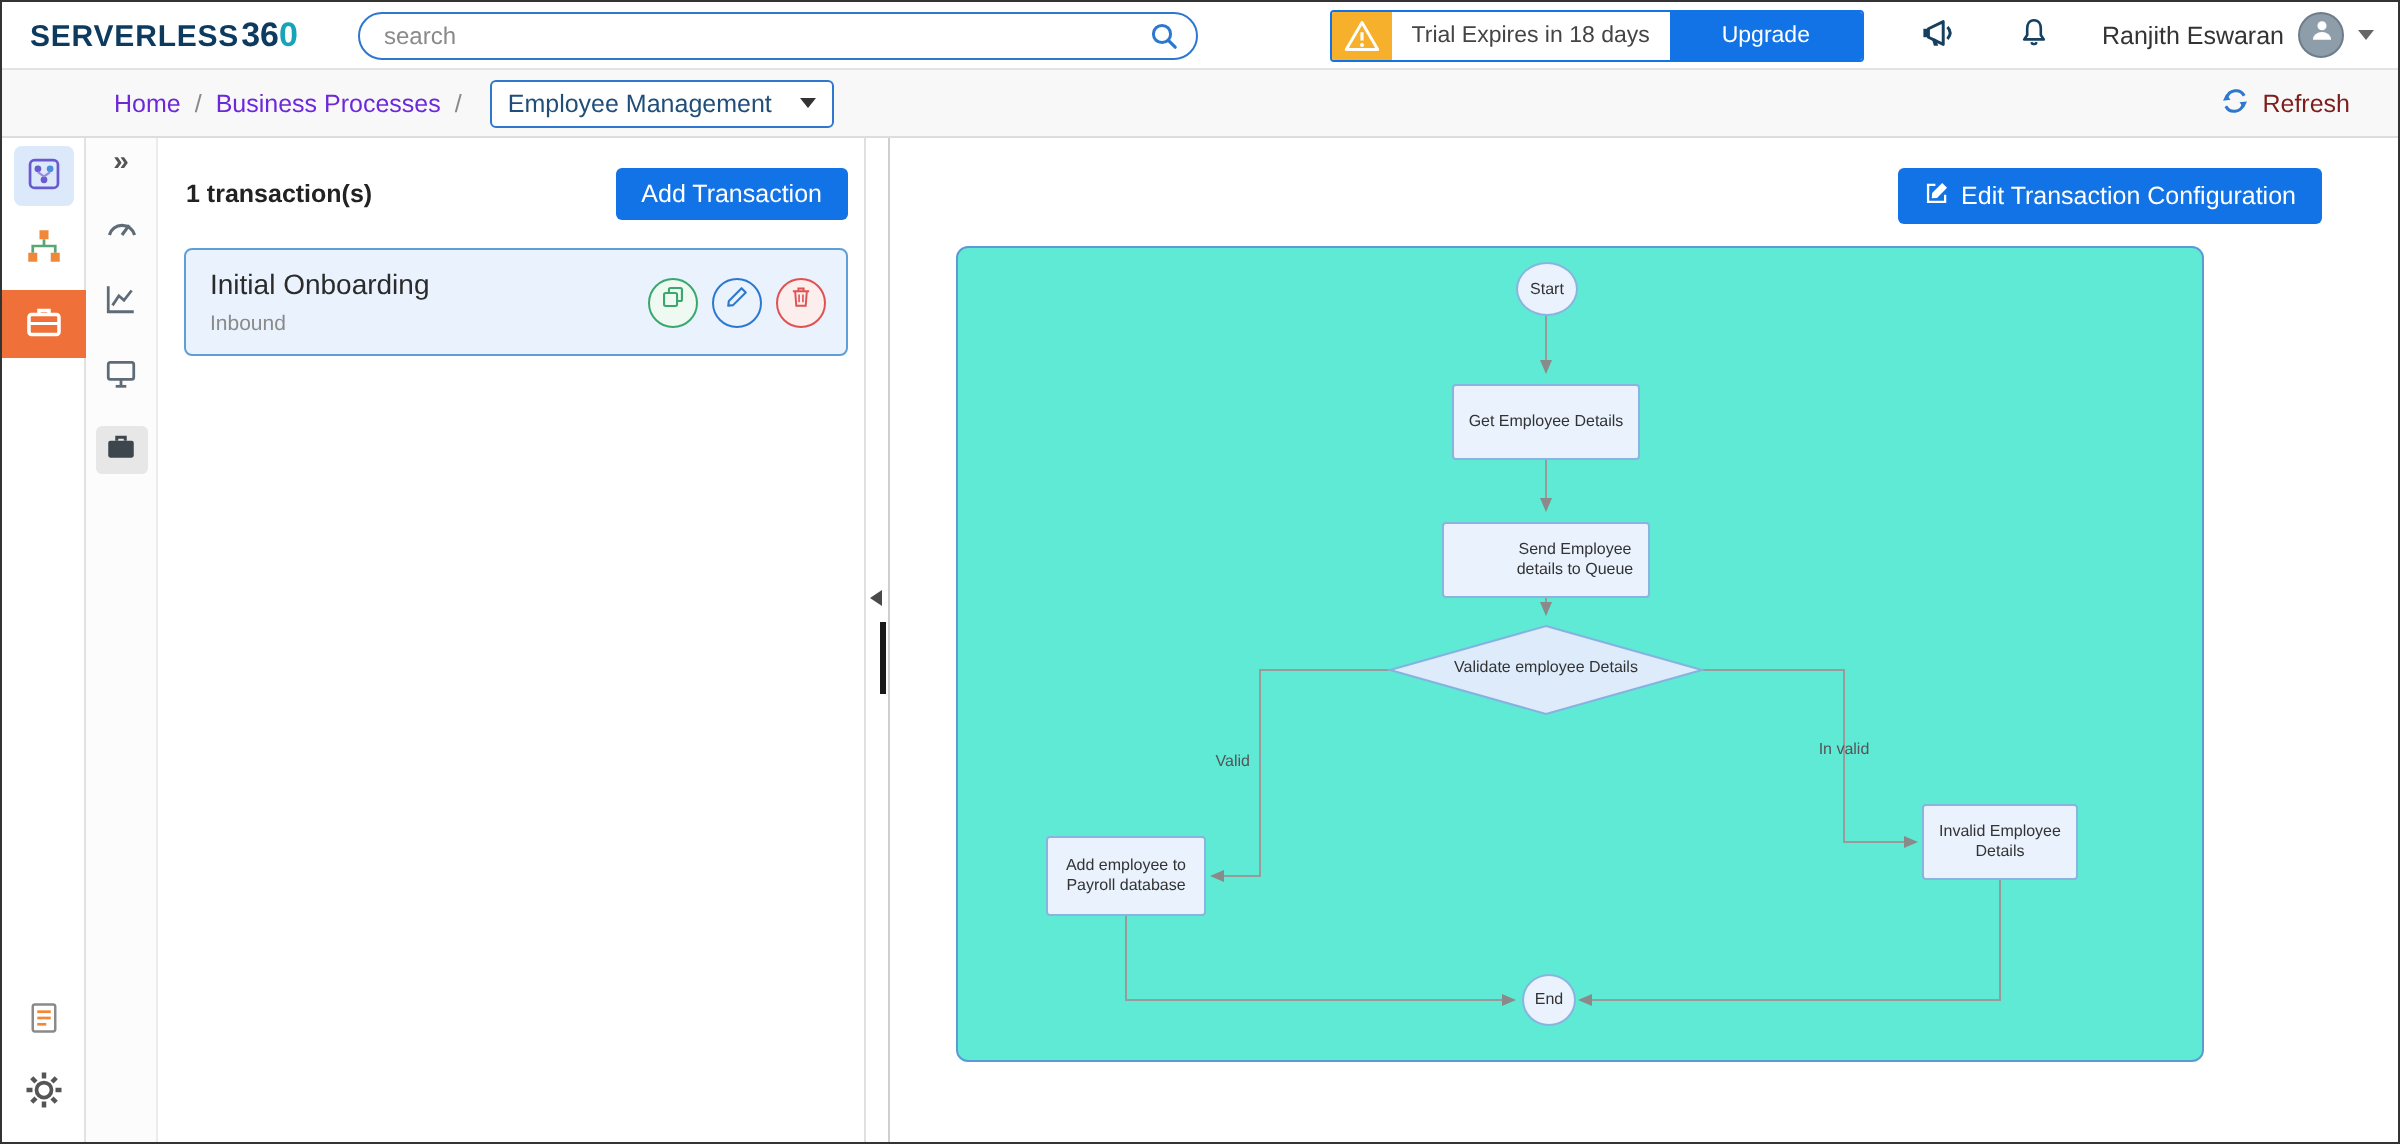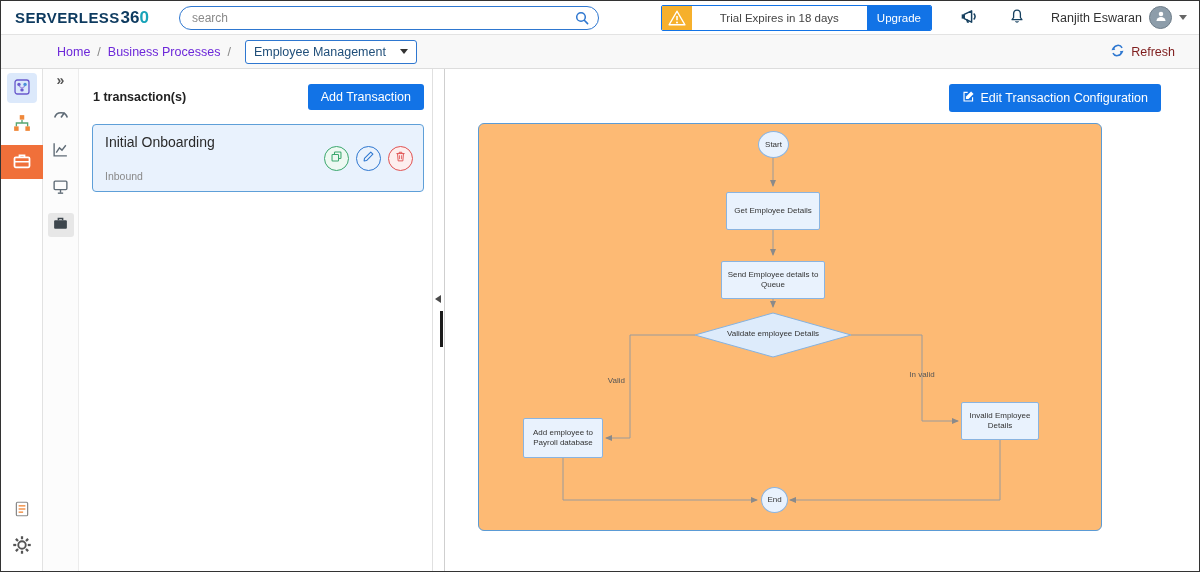--- a/index.html
+++ b/index.html
@@ -11,22 +11,22 @@
   .logo { display:flex; align-items:baseline; white-space:nowrap; width:152px; }
   .logo .l1 { font-size:15px; font-weight:800; color:#0d3a5f; letter-spacing:.4px; }
   .logo .l2 { font-size:17px; font-weight:700; color:#0d3a5f; margin-left:1px; }
   .logo .l3 { font-size:17px; font-weight:700; color:#17a3b8; }
   .searchbox { position:relative; width:420px; margin-left:12px; }
   .searchbox input { width:100%; height:24px; border:1.4px solid #2e77d0; border-radius:13px; padding:0 30px 0 12px; font-size:12px; color:#1d4ed8; outline:none; font-family:inherit; }
   .searchbox input::placeholder { color:#8a8a8a; }
   .searchbox .sicon { position:absolute; right:9px; top:4px; }
   .trial { margin-left:auto; display:flex; align-items:stretch; border:1px solid #1273e6; border-radius:2px; height:26px; overflow:hidden; }
   .trial .warn { width:30px; background:#f6b02c; display:flex; align-items:center; justify-content:center; }
-  .trial .ttext { display:flex; align-items:center; padding:0 28px; font-size:11.5px; color:#444; }
-  .trial .upg { background:#1273e6; color:#fff; border:none; font-size:11.5px; padding:0 10px; cursor:pointer; font-family:inherit; }
+  .trial .ttext { display:flex; align-items:center; padding:0 10px; font-size:11.5px; color:#444; }
+  .trial .upg { background:#1273e6; color:#fff; border:none; font-size:11.5px; padding:0 26px; cursor:pointer; font-family:inherit; }
   .tb-ico { background:none; border:none; cursor:pointer; margin-left:26px; display:flex; align-items:center; padding:2px; }
   .usermenu { display:flex; align-items:center; gap:7px; margin-left:24px; cursor:pointer; }
   .usermenu .uname { font-size:12.5px; color:#333; }
   .avatar { width:23px; height:23px; border-radius:50%; background:#8d9daa; border:1px solid #6e7d89; display:flex; align-items:center; justify-content:center; }
   .caret { width:0; height:0; border-left:4px solid transparent; border-right:4px solid transparent; border-top:5px solid #666; }
 
   
   .crumbbar { height:34px; flex:0 0 34px; background:#f8f8f8; border-bottom:1px solid #ddd; display:flex; align-items:center; padding:0 24px 0 56px; }
   .crumb-link { color:#6d28d9; font-size:12.5px; text-decoration:none; cursor:pointer; }
   .crumb-sep { color:#888; font-size:12.5px; margin:0 7px; }
@@ -50,36 +50,36 @@
   .r2btn { background:none; border:none; cursor:pointer; margin-top:13px; display:flex; align-items:center; justify-content:center; width:26px; height:24px; border-radius:3px; }
   .r2btn.sel { background:#e7e7e7; }
 
   
   .panel { width:354px; flex:0 0 354px; background:#fff; border-right:1px solid #e0e0e0; }
   .panel-head { display:flex; align-items:center; justify-content:space-between; padding:15px 8px 0 14px; }
   .pcount { font-size:12.5px; font-weight:bold; color:#222; }
   .btn-blue { background:#1273e6; color:#fff; border:none; border-radius:3px; font-size:12.5px; padding:6px 13px; cursor:pointer; font-family:inherit; display:inline-flex; align-items:center; gap:6px; }
   .txcard { margin:14px 8px 0 13px; background:#e9f2fd; border:1px solid #5e9fd8; border-radius:4px; padding:9px 10px 9px 12px; display:flex; align-items:center; justify-content:space-between; cursor:pointer; }
   .txtitle { font-size:14px; color:#2b2b2b; }
-  .txsub { font-size:10.5px; color:#8a8a8a; margin-top:20px; }
+  .txsub { font-size:10.5px; color:#8a8a8a; margin-top:6px; }
   .cicons { display:flex; gap:7px; }
   .cbtn { width:25px; height:25px; border-radius:50%; display:flex; align-items:center; justify-content:center; cursor:pointer; border:1px solid; background:#fff; }
   .cbtn.green { border-color:#3aa76d; background:#eef9f2; }
   .cbtn.blue  { border-color:#2e77d0; background:#eaf2fc; }
   .cbtn.red   { border-color:#e05252; background:#fdeeee; }
 
   
   .divider { width:12px; flex:0 0 12px; position:relative; background:#fff; border-right:1px solid #cfcfcf; }
   .collapse-arrow { position:absolute; top:226px; left:2px; width:0; height:0; border-top:4px solid transparent; border-bottom:4px solid transparent; border-right:6px solid #4a4a4a; cursor:pointer; }
   .thumb { position:absolute; top:242px; left:7px; width:3px; height:36px; background:#1a1a1a; cursor:grab; }
 
   
   .main { flex:1; position:relative; background:#fff; overflow:hidden; }
   .editcfg { position:absolute; top:15px; right:38px; }
-  .flowwrap { position:absolute; left:33px; top:54px; width:624px; height:408px; border:1px solid #5b9bd5; border-radius:6px; background:#fdba74; }
+  .flowwrap { position:absolute; left:33px; top:54px; width:624px; height:408px; border:1px solid #5b9bd5; border-radius:6px; background:#5eead4; }
   .flowwrap svg.lines { position:absolute; left:0; top:0; }
   .fnode { position:absolute; background:#e9f2fd; border:1px solid #8ab4e0; border-radius:2px; display:flex; align-items:center; justify-content:center; text-align:center; font-size:8px; color:#333; line-height:1.2; padding:2px 3px; }
   .fcircle { border-radius:50%; }
   .fdlabel { position:absolute; left:214px; top:205px; width:160px; text-align:center; font-size:8px; color:#333; }
   .elabel { position:absolute; font-size:8px; color:#555; }
 </style>
 </head>
 <body>
 
 <div class="page">
@@ -335,21 +335,21 @@
             <polyline points="216,211 151,211 151,314 127,314" marker-end="url(#arr)"></polyline>
             <polyline points="372,211 443,211 443,297 479,297" marker-end="url(#arr)"></polyline>
             <polyline points="84,334 84,376 278,376" marker-end="url(#arr)"></polyline>
             <polyline points="521,316 521,376 311,376" marker-end="url(#arr)"></polyline>
           </g>
           <polygon points="294,189 372,211 294,233 216,211" fill="#ddebfb" stroke="#85b2e0"></polygon>
         </svg>
 
         <div class="fnode fcircle" style="left:279px; top:7px; width:31px; height:27px;">Start</div>
         <div class="fnode" style="left:247px; top:68px; width:94px; height:38px;">Get Employee Details</div>
-        <div class="fnode" style="left:242px; top:137px; width:104px; height:38px;">Send Employee details to Queue</div>
+        <div class="fnode" style="left:242px; top:137px; width:104px; height:38px;padding-left:32px;">Send Employee details to Queue</div>
         <div class="fdlabel">Validate employee Details</div>
         <div class="fnode" style="left:482px; top:278px; width:78px; height:38px;">Invalid Employee Details</div>
         <div class="fnode" style="left:44px; top:294px; width:80px; height:40px;">Add employee to Payroll database</div>
         <div class="fnode fcircle" style="left:282px; top:363px; width:27px; height:26px;">End</div>
 
         <div class="elabel" style="left:118px; top:252px; width:28px; text-align:right;">Valid</div>
         <div class="elabel" style="left:420px; top:246px; width:46px; text-align:center;">In valid</div>
       </div>
     </main>
 

